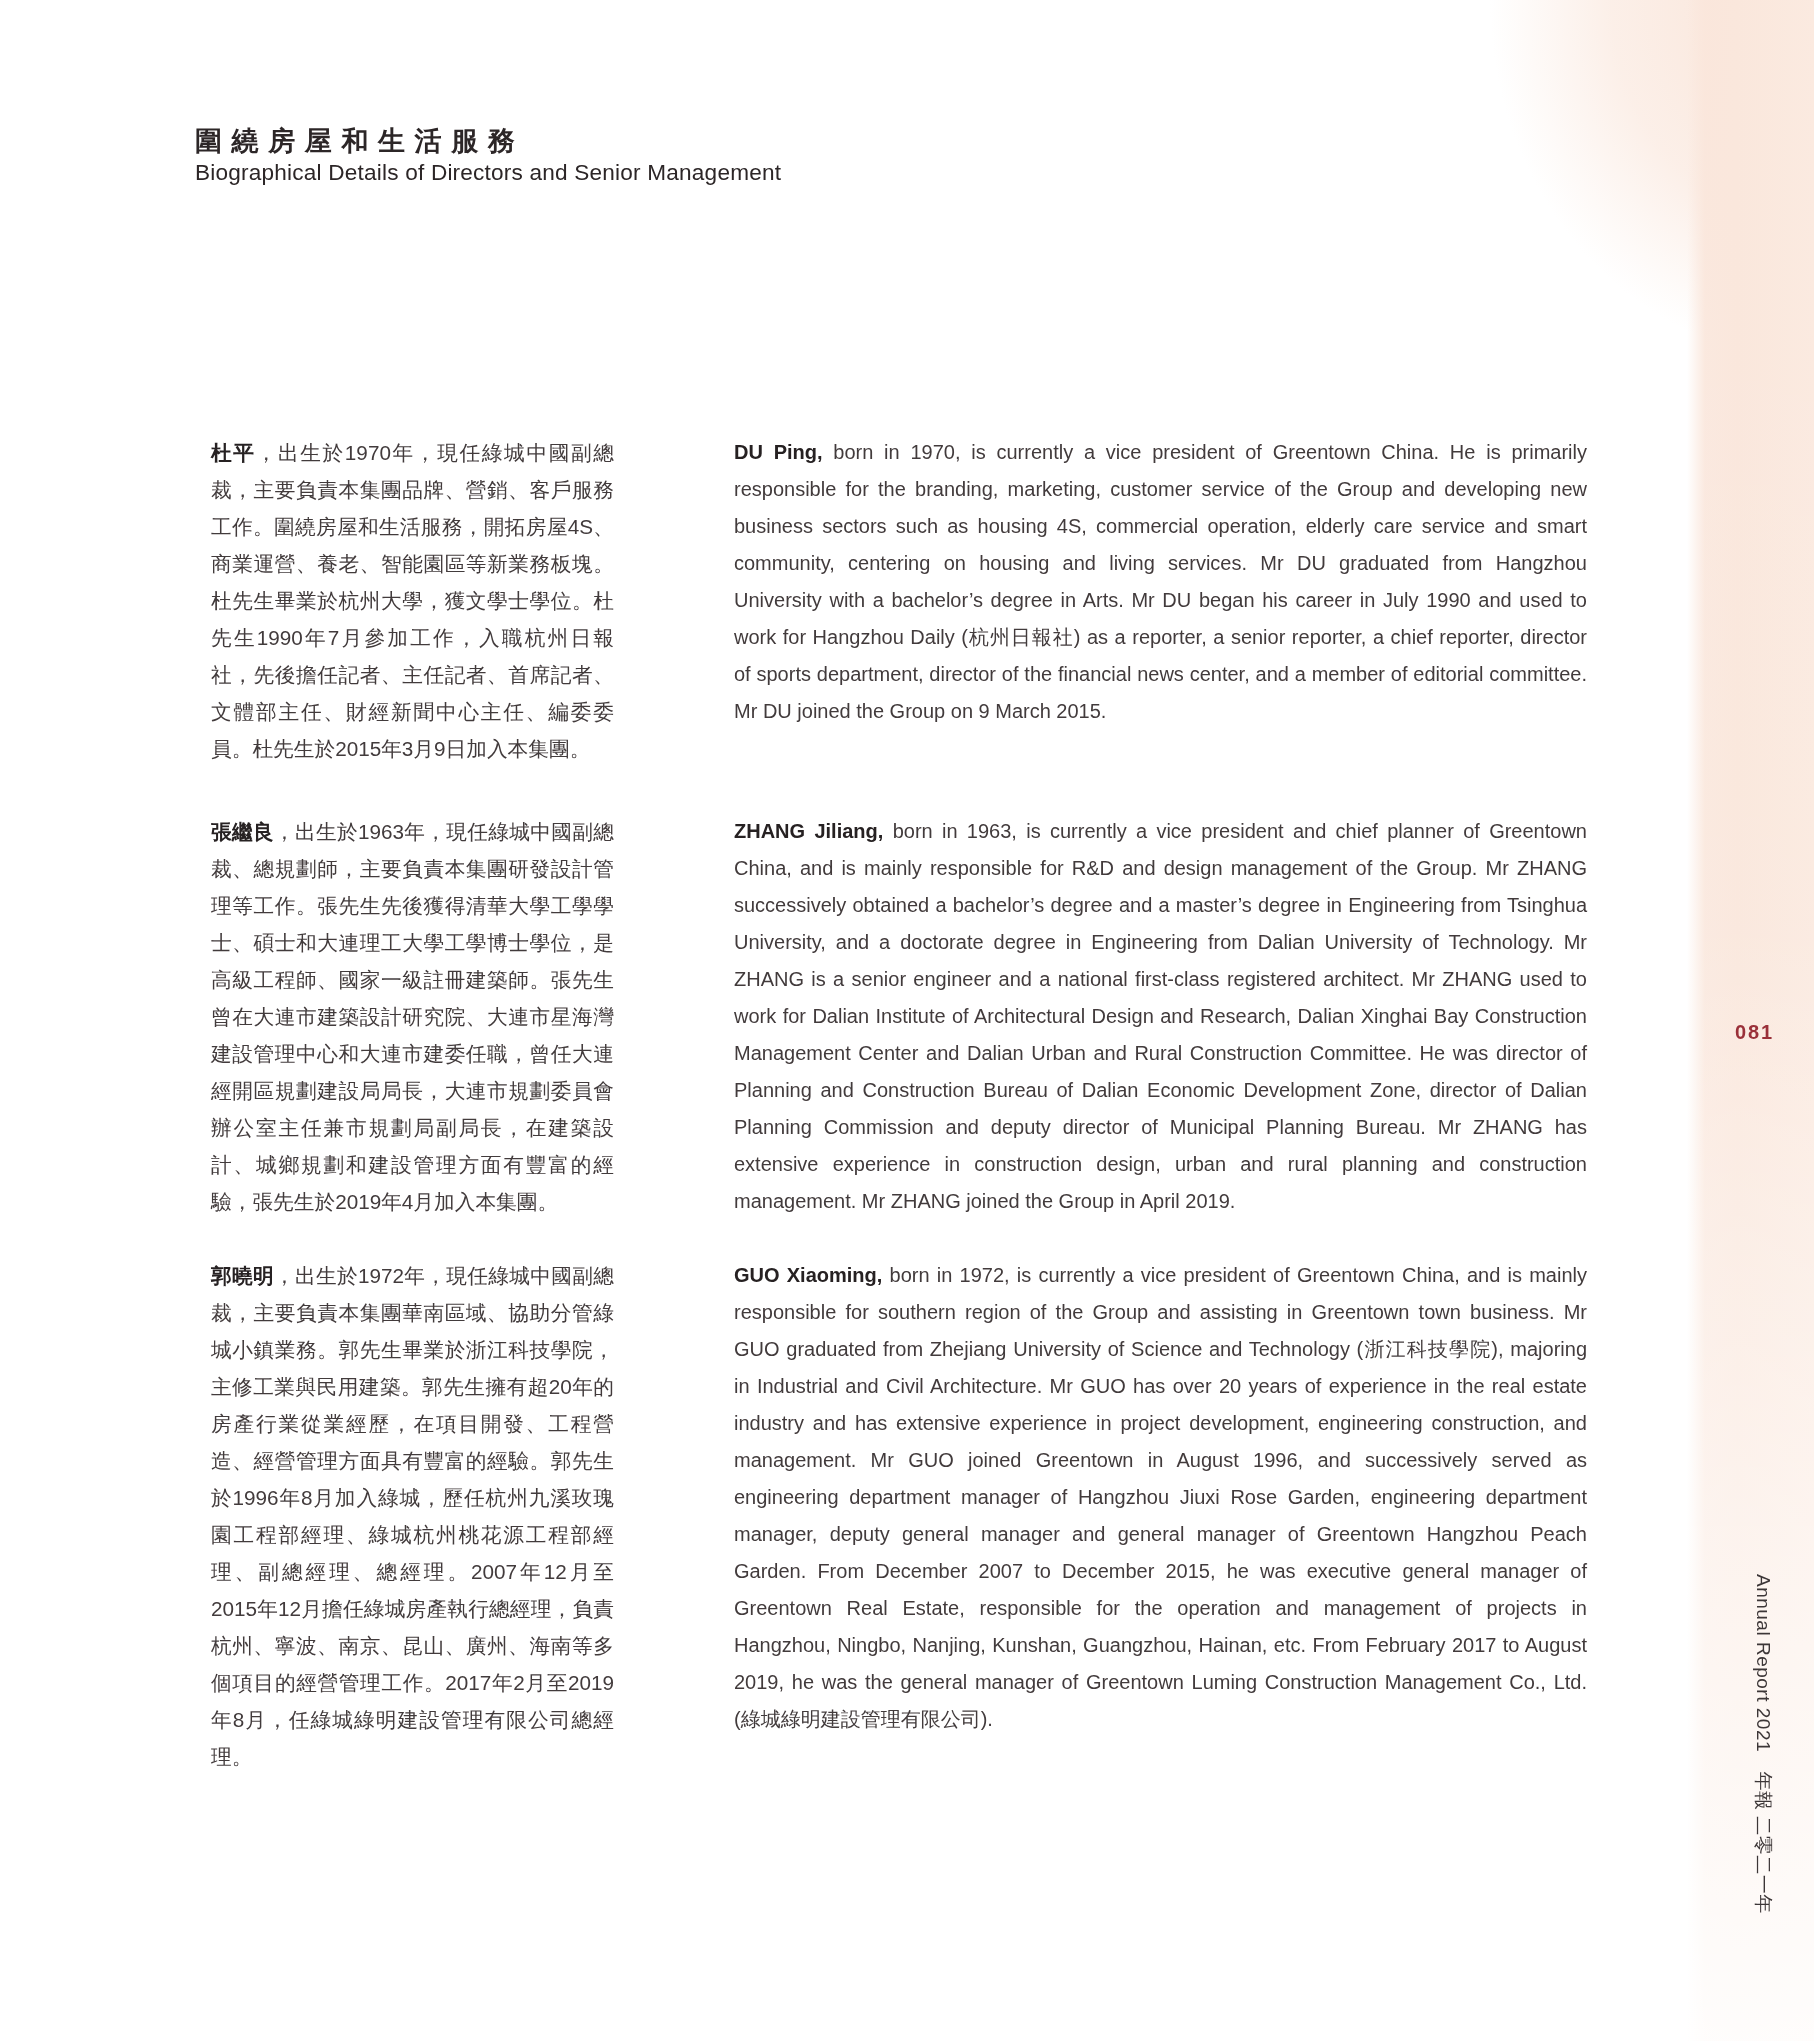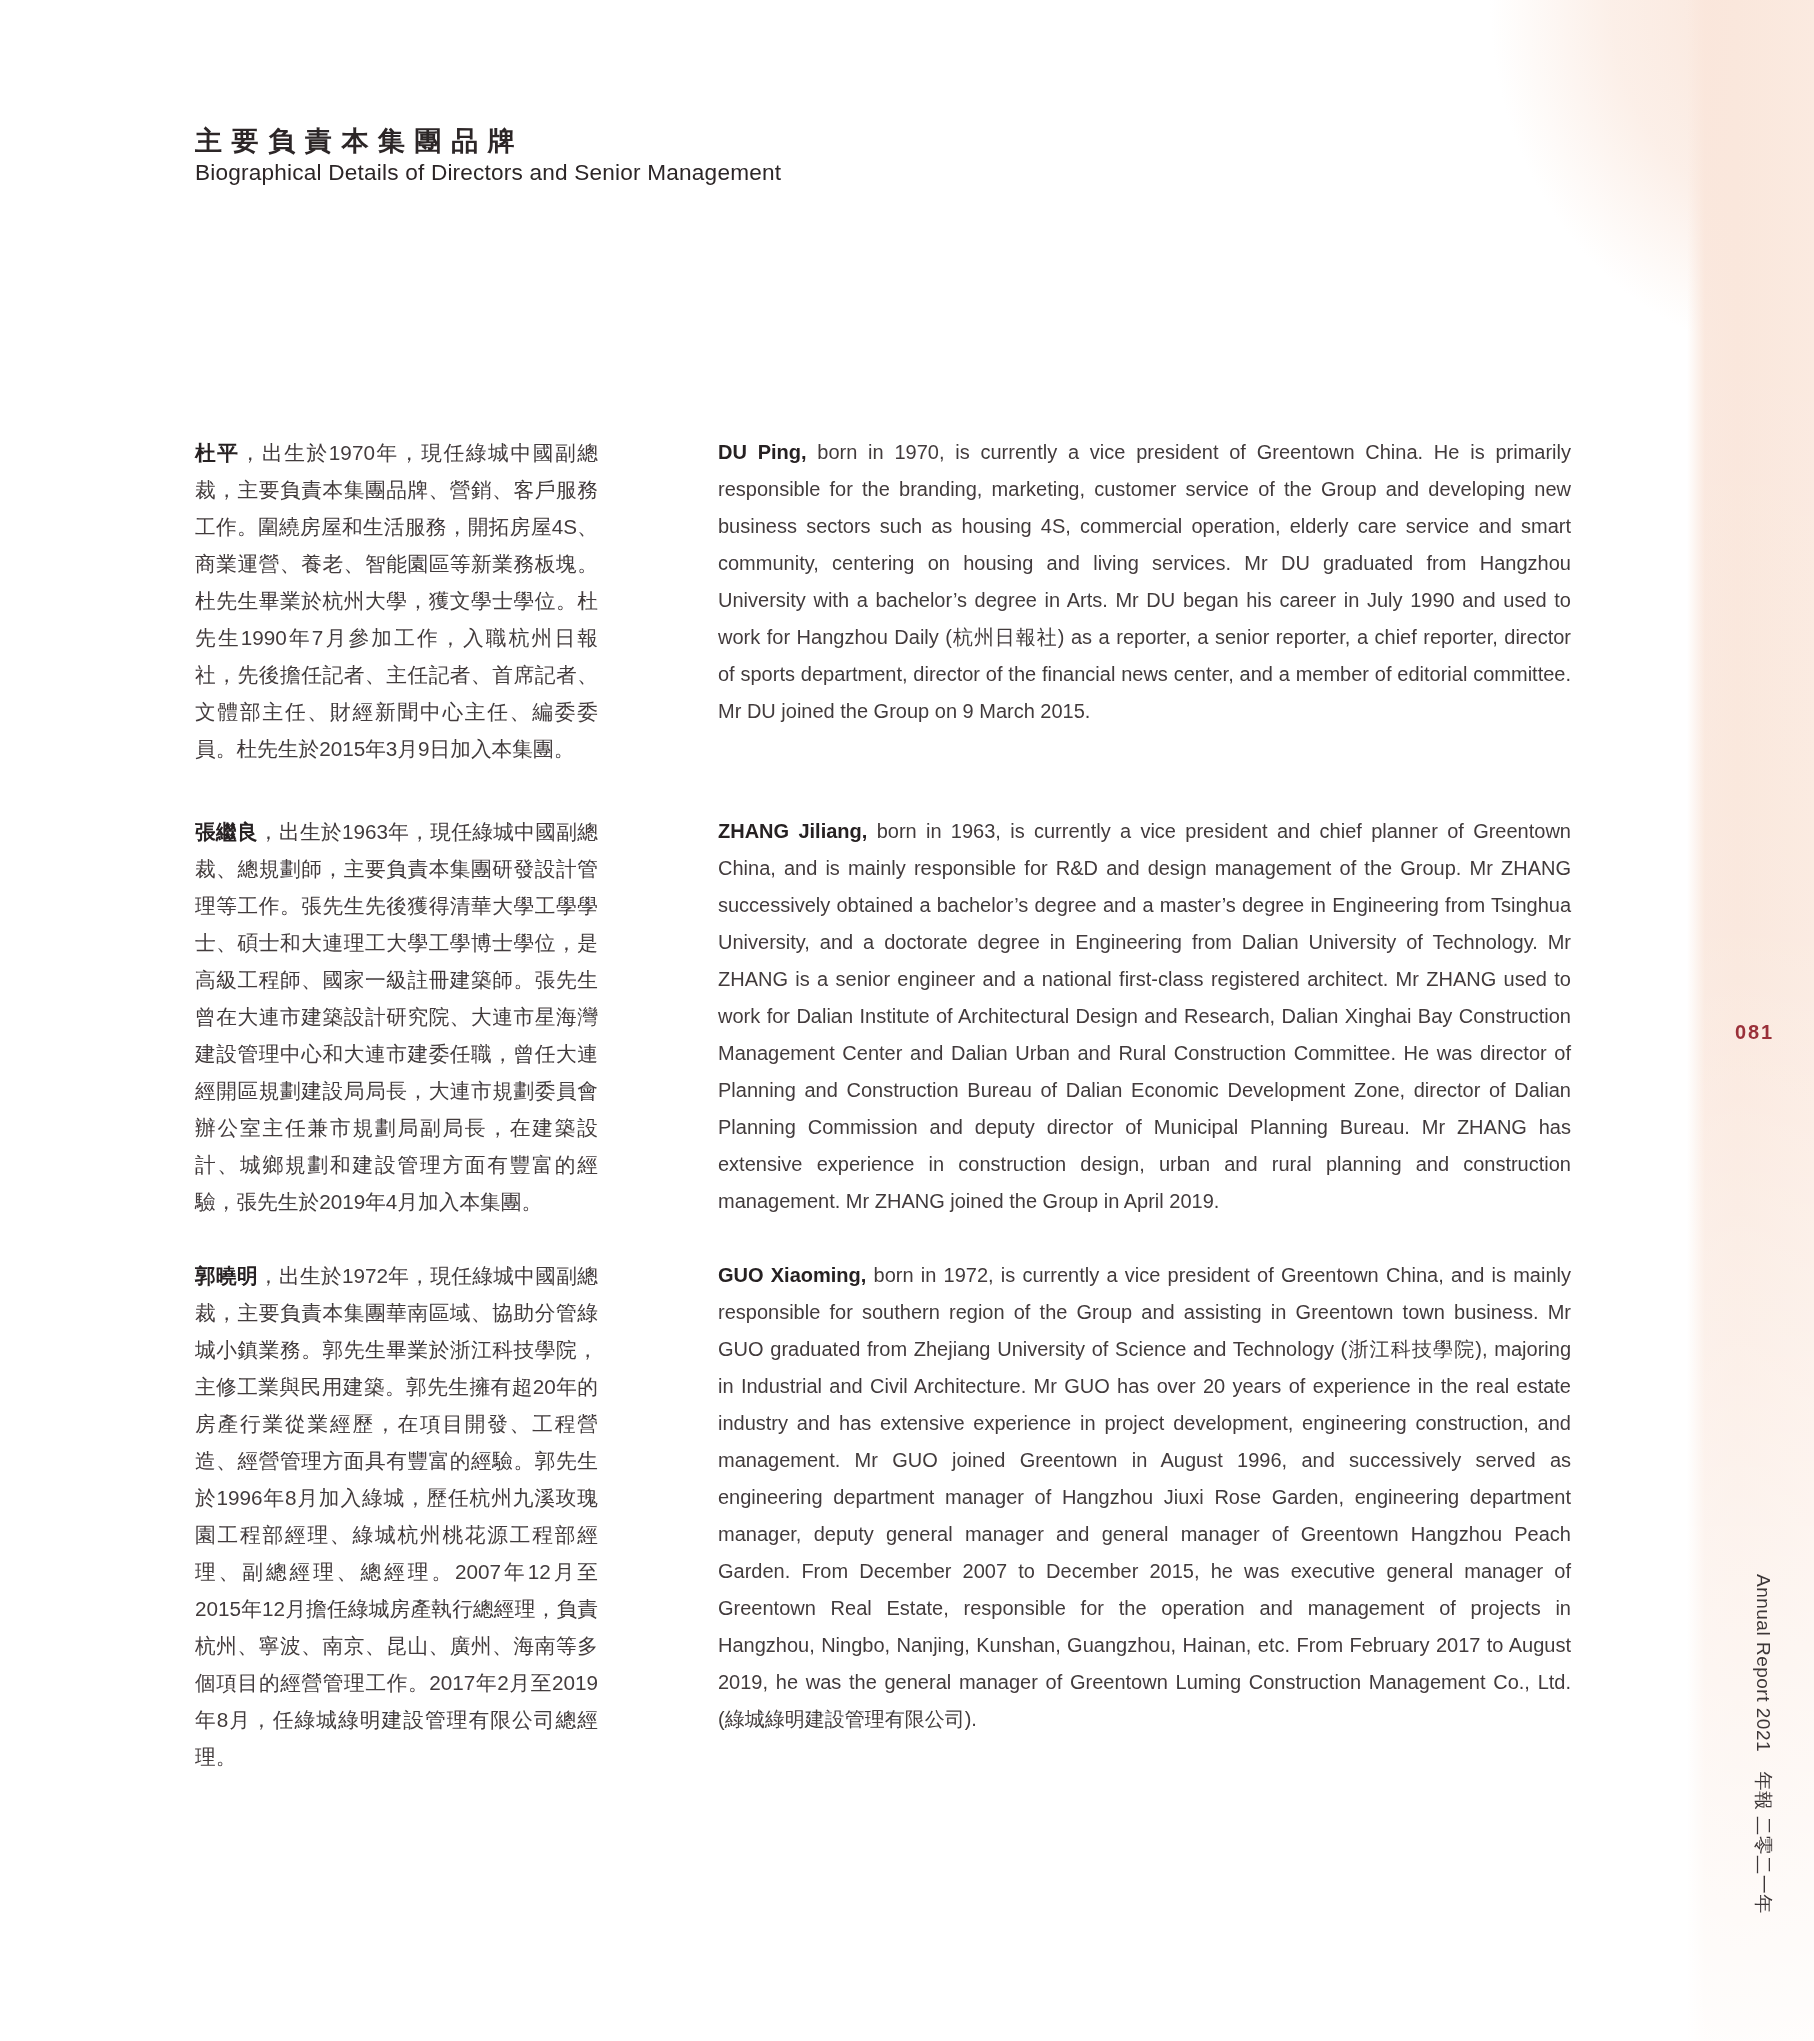--- a/index.html
+++ b/index.html
@@ -48,20 +48,21 @@
     display:flex; align-items:flex-start;
   }
   .row-1{top:434px;}
   .row-2{top:813px;}
   .row-3{top:1257px;}
   .col-zh{
     width:403px; flex:0 0 403px;
     font-size:20.7px; line-height:37px;
     text-align:justify; text-justify:inter-ideograph;
     color:#423b3c;
+    margin-left:16px;
   }
   .col-en{
     width:853px; flex:0 0 853px;
     margin-left:120px;
     font-size:20px; line-height:37px;
     text-align:justify;
     color:#423b3c;
   }
   .col-zh p,.col-en p{margin:0;}
   .bio-name{font-weight:bold; color:#262122;}
@@ -80,21 +81,21 @@
 </style>
 </head>
 <body>
 
 <div class="page">
 
   <div class="corner-wash"></div>
   <div class="right-band"></div>
 
   <div class="header">
-    <div class="title-zh">主要負責本集團品牌</div>
+    <div class="title-zh">圍繞房屋和生活服務</div>
     <div class="title-en">Biographical Details of Directors and Senior Management</div>
   </div>
 
   <div class="bio-row row-1">
     <div class="col-zh">
       <p><span class="bio-name">杜平</span><span>，出生於1970年，現任綠城中國副總裁，主要負責本集團品牌、營銷、客戶服務工作。圍繞房屋和生活服務，開拓房屋4S、商業運營、養老、智能園區等新業務板塊。杜先生畢業於杭州大學，獲文學士學位。杜先生1990年7月參加工作，入職杭州日報社，先後擔任記者、主任記者、首席記者、文體部主任、財經新聞中心主任、編委委員。杜先生於2015年3月9日加入本集團。</span></p>
     </div>
     <div class="col-en">
       <p><span class="bio-name">DU Ping,</span><span> born in 1970, is currently a vice president of Greentown China. He is primarily responsible for the branding, marketing, customer service of the Group and developing new business sectors such as housing 4S, commercial operation, elderly care service and smart community, centering on housing and living services. Mr DU graduated from Hangzhou University with a bachelor’s degree in Arts. Mr DU began his career in July 1990 and used to work for Hangzhou Daily (杭州日報社) as a reporter, a senior reporter, a chief reporter, director of sports department, director of the financial news center, and a member of editorial committee. Mr DU joined the Group on 9 March 2015.</span></p>
     </div>

